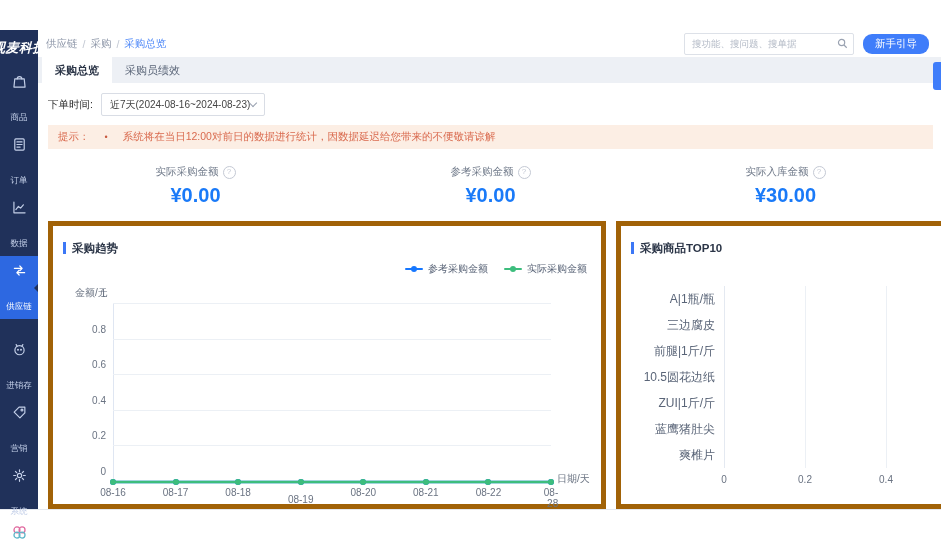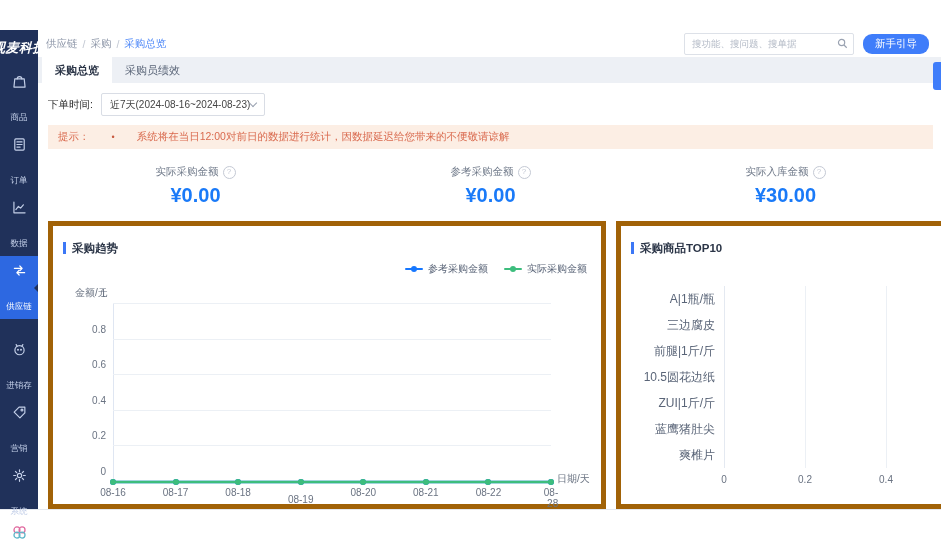--- a/index.html
+++ b/index.html
@@ -41,21 +41,21 @@
   .tabstrip{height:28px;background:#edf0f5;display:flex;padding-left:4px;}
   .tab{padding:0 13px;display:flex;align-items:center;font-size:11px;color:#5a6578;cursor:pointer;}
   .tab.active{background:#fff;color:#2b3547;font-weight:bold;}
   .content{flex:1;background:#fff;padding:8px 8px 0 10px;}
 
   .filter-row{display:flex;align-items:center;gap:8px;margin:2px 0 9px;font-size:10.5px;color:#333;}
   .select{border:1px solid #d9dde5;border-radius:2px;height:21px;display:flex;align-items:center;
           padding:0 8px;font-size:10px;color:#444;background:#fff;cursor:pointer;}
   .caret{width:5px;height:5px;border-right:1px solid #9aa2b1;border-bottom:1px solid #9aa2b1;
          transform:rotate(45deg);margin-top:-3px;}
-  .notice{background:#fceee4;color:#d96a4e;font-size:10.5px;padding:5px 10px;display:flex;gap:22px;align-items:center;}
+  .notice{background:#fceee4;color:#d96a4e;font-size:10.5px;padding:5px 10px;display:flex;gap:15px;align-items:center;}
   .notice .bullet{font-size:9px;color:#c85a40;}
 
   .metrics{display:flex;margin-top:10px;padding:6px 0 10px;}
   .metric{flex:1;display:flex;flex-direction:column;align-items:center;gap:5px;}
   .metric-label{font-size:10.5px;color:#707a8a;display:flex;align-items:center;gap:4px;}
   .q-icon{width:11px;height:11px;border:1px solid #c4c9d4;border-radius:50%;color:#c4c9d4;font-size:8px;
           display:flex;align-items:center;justify-content:center;line-height:1;}
   .metric-value{font-size:20px;font-weight:bold;color:#1a7af8;}
 
   .charts{display:flex;gap:10px;margin-top:4px;height:288px;}

